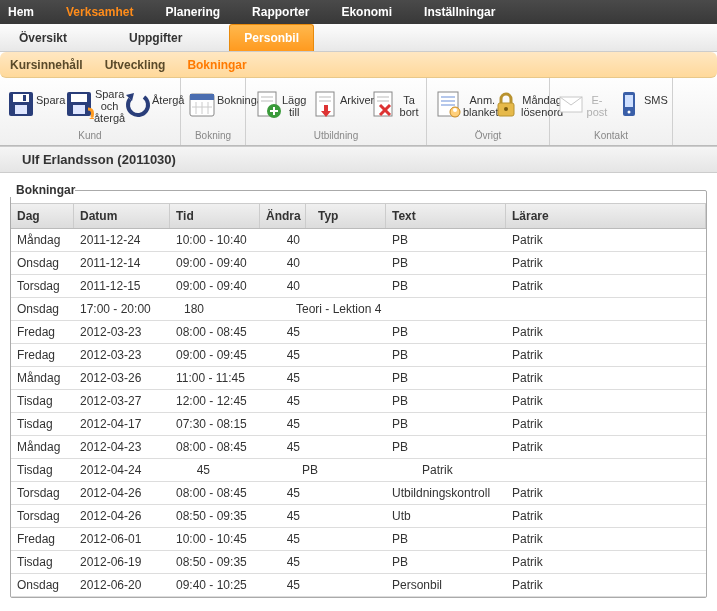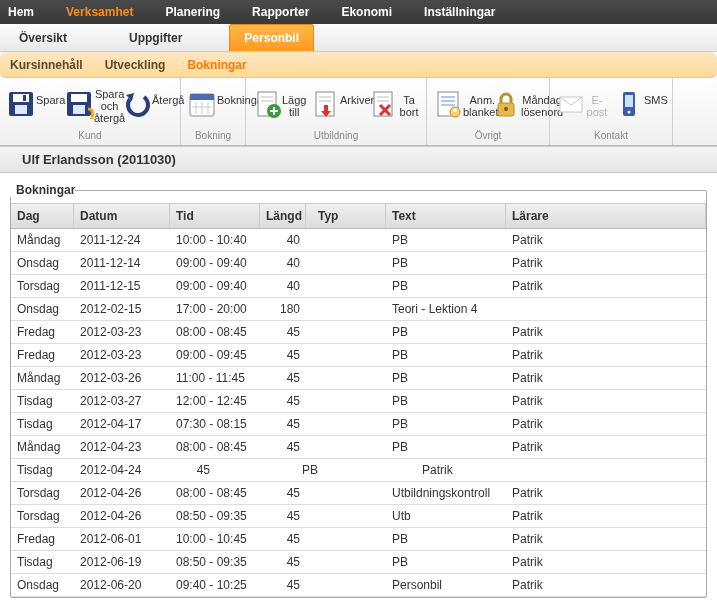--- a/index.html
+++ b/index.html
@@ -224,21 +224,21 @@
 
 <div class="entity-bar">Ulf Erlandsson (2011030)</div>
 
 <div class="content">
   <span class="fieldset-title">Bokningar</span>
   <div class="grid-wrap">
     <div class="grid-header">
         <div class="cell c-dag">Dag</div>
         <div class="cell c-datum">Datum</div>
         <div class="cell c-tid">Tid</div>
-        <div class="cell c-langd">Längd</div>
+        <div class="cell c-langd">Ändra</div>
         <div class="cell c-typ">Typ</div>
         <div class="cell c-text">Text</div>
         <div class="cell c-larare">Lärare</div>
       </div>
     <div class="grid-body">
         <div class="row">
           <div class="cell c-dag">Måndag</div>
           <div class="cell c-datum">2011-12-24</div>
           <div class="cell c-tid">10:00 - 10:40</div>
           <div class="cell c-langd">40</div>
@@ -259,21 +259,20 @@
           <div class="cell c-dag">Torsdag</div>
           <div class="cell c-datum">2011-12-15</div>
           <div class="cell c-tid">09:00 - 09:40</div>
           <div class="cell c-langd">40</div>
           <div class="cell c-typ"></div>
           <div class="cell c-text">PB</div>
           <div class="cell c-larare">Patrik</div>
         </div>
         <div class="row">
           <div class="cell c-dag">Onsdag</div>
-          <div class="cell c-datum">2012-02-15</div>
           <div class="cell c-tid">17:00 - 20:00</div>
           <div class="cell c-langd">180</div>
           <div class="cell c-typ"></div>
           <div class="cell c-text">Teori - Lektion 4</div>
           <div class="cell c-larare"></div>
         </div>
         <div class="row">
           <div class="cell c-dag">Fredag</div>
           <div class="cell c-datum">2012-03-23</div>
           <div class="cell c-tid">08:00 - 08:45</div>

